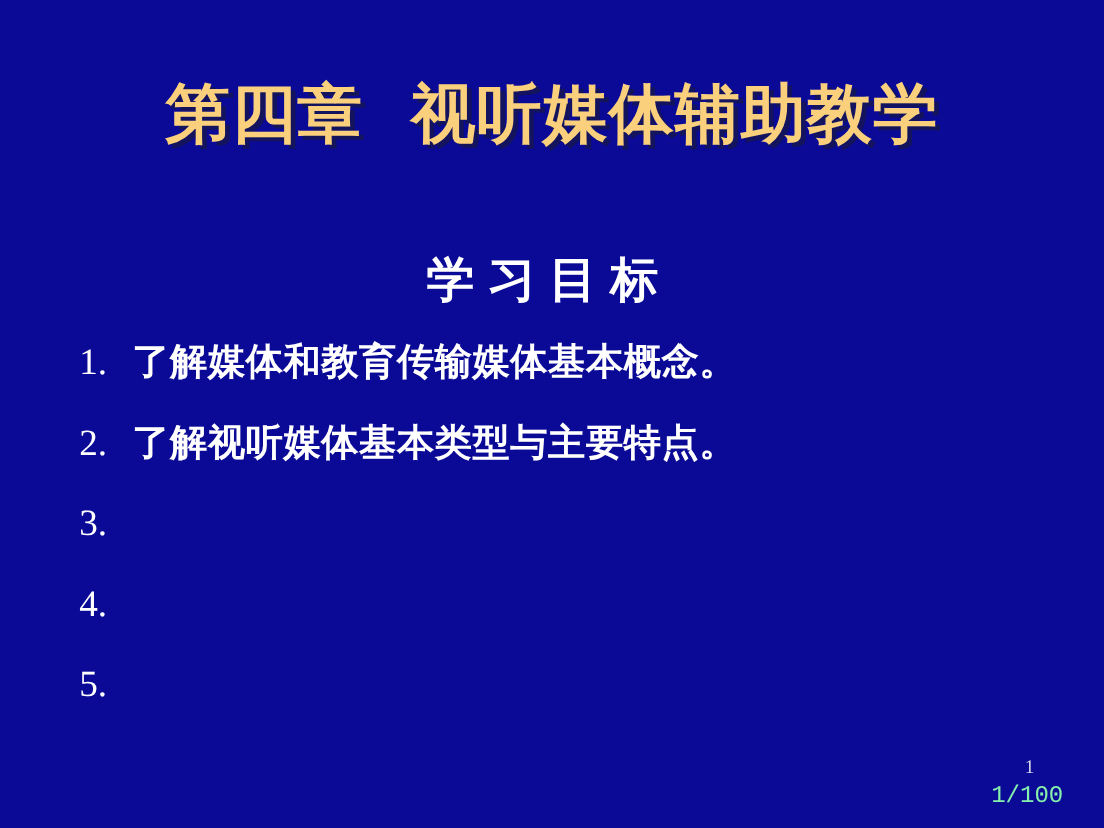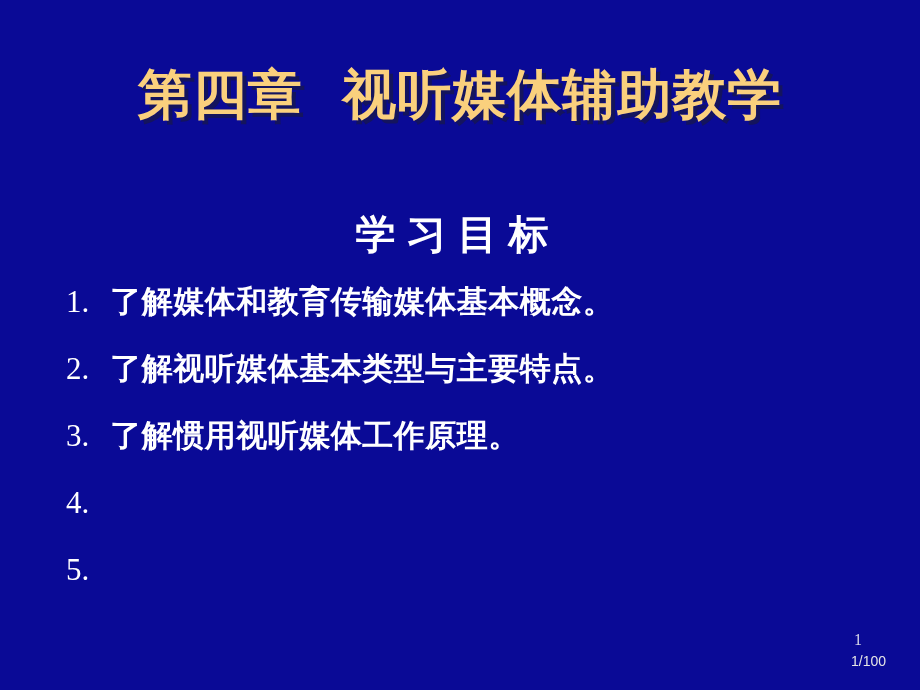--- a/index.html
+++ b/index.html
@@ -99,23 +99,23 @@
     top: 632px;
     color: #D7D7E8;
     font-family: "Liberation Serif", "DejaVu Serif", serif;
     font-size: 16px;
     line-height: 1;
   }
   #slide-counter {
     position: absolute;
     right: 34px;
     top: 654px;
-    color: #e5e5e5;
-    font-family: Liberation Sans, sans-serif;
-    font-size: 14px;
+    color: #86efac;
+    font-family: Liberation Mono, monospace;
+    font-size: 20px;
     line-height: 1;
   }
 </style>
 </head>
 <body>
 
 <div id="slide">
 
   <div id="slide-title">第四章  视听媒体辅助教学</div>
 
@@ -130,21 +130,20 @@
       <span class="obj-text">了解媒体和教育传输媒体基本概念。</span>
     </div>
 
     <div class="obj-row">
       <span class="obj-num">2.</span>
       <span class="obj-text">了解视听媒体基本类型与主要特点。</span>
     </div>
 
     <div class="obj-row">
       <span class="obj-num">3.</span>
-      <span class="obj-text">了解惯用视听媒体工作原理。</span>
     </div>
 
     <div class="obj-row">
       <span class="obj-num">4.</span>
     </div>
 
     <div class="obj-row">
       <span class="obj-num">5.</span>
     </div>
 

